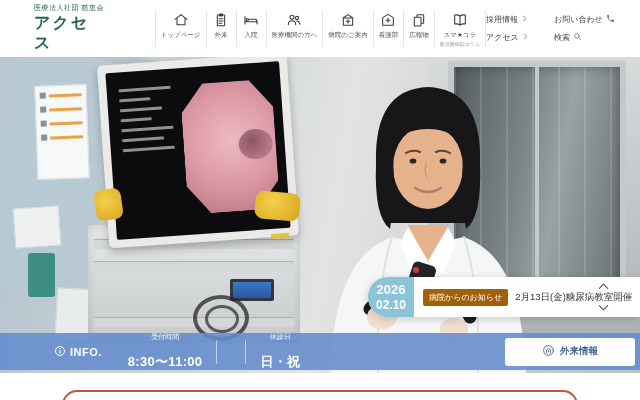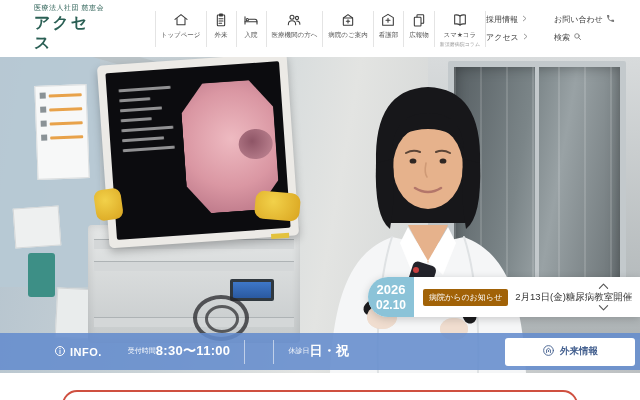--- a/index.html
+++ b/index.html
@@ -81,21 +81,21 @@
   .news-day { font-size:12px; font-weight:bold; }
   .news-cat { flex:none; margin-left:9px; background:#a16207; color:#fff; font-size:8px; padding:3px 6px; border-radius:2px; white-space:nowrap; }
   .news-text { margin-left:7px; font-size:9.5px; color:#333; white-space:nowrap; overflow:hidden; cursor:pointer;text-align:center; }
   .news-ctrl { position:absolute; right:30px; width:14px; height:12px; display:flex; align-items:center; justify-content:center; cursor:pointer; }
   .news-up { top:3px; } .news-down { bottom:3px; }
 
   
   .info-bar { position:absolute; left:0; top:333px; width:640px; height:37px; background:rgba(100,140,205,.88);
               display:flex; align-items:center; color:#fff; z-index:11; }
   .info-title { display:flex; align-items:center; gap:4px; margin-left:54px; font-size:11px; font-weight:bold; letter-spacing:.5px; }
-  .info-item { display:flex; flex-direction:row; align-items:center; line-height:1.25; }
+  .info-item { display:flex; flex-direction:column; align-items:center; line-height:1.25;gap:12px; }
   .info-item-label { font-size:7px; opacity:.95; }
   .info-item-value { font-size:13px; font-weight:bold; letter-spacing:.3px; }
   .info-sep { width:1px; height:24px; background:rgba(255,255,255,.55); margin:0 14px; }
   .info-item.first { margin-left:26px; }
   .info-buttons { margin-left:auto; margin-right:5px; display:flex; gap:9px; }
   .info-btn { display:flex; align-items:center; justify-content:center; gap:5px; background:#fff; color:#44608f;
               font-size:9.5px; font-weight:bold; border:none; border-radius:3px; height:28px; cursor:pointer; }
   .info-btn.b1 { width:130px; } .info-btn.b2 { width:103px; }
 
   

